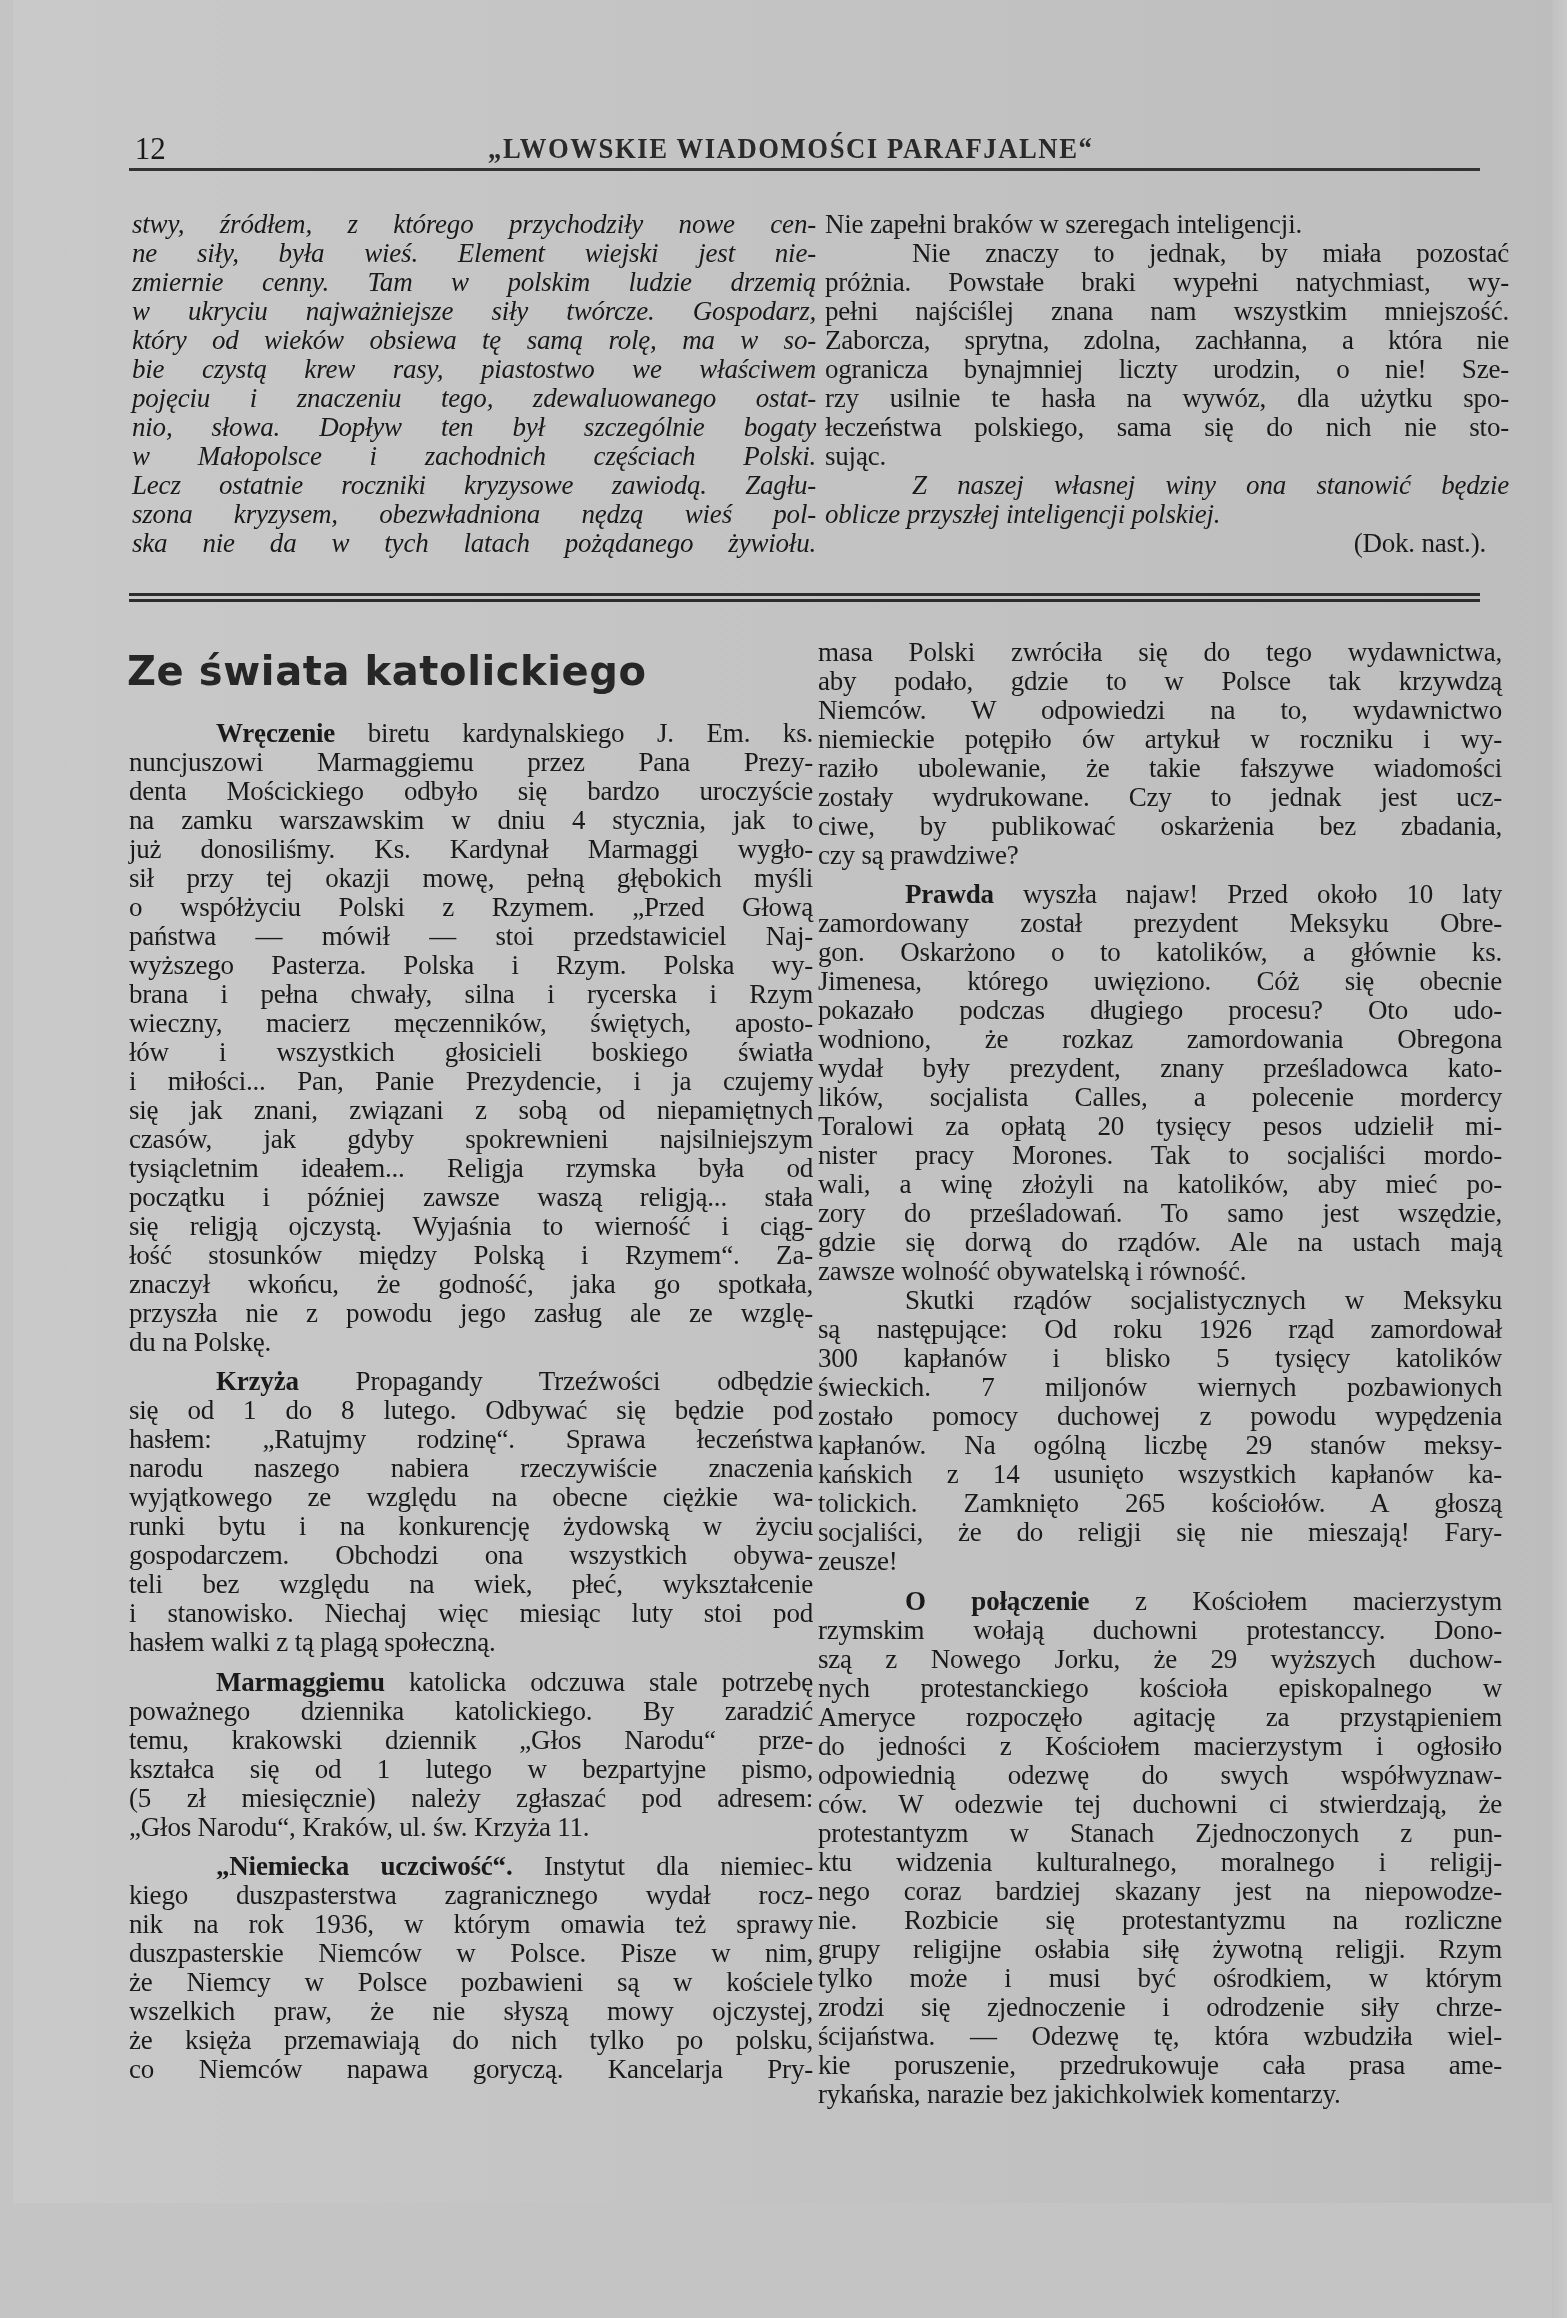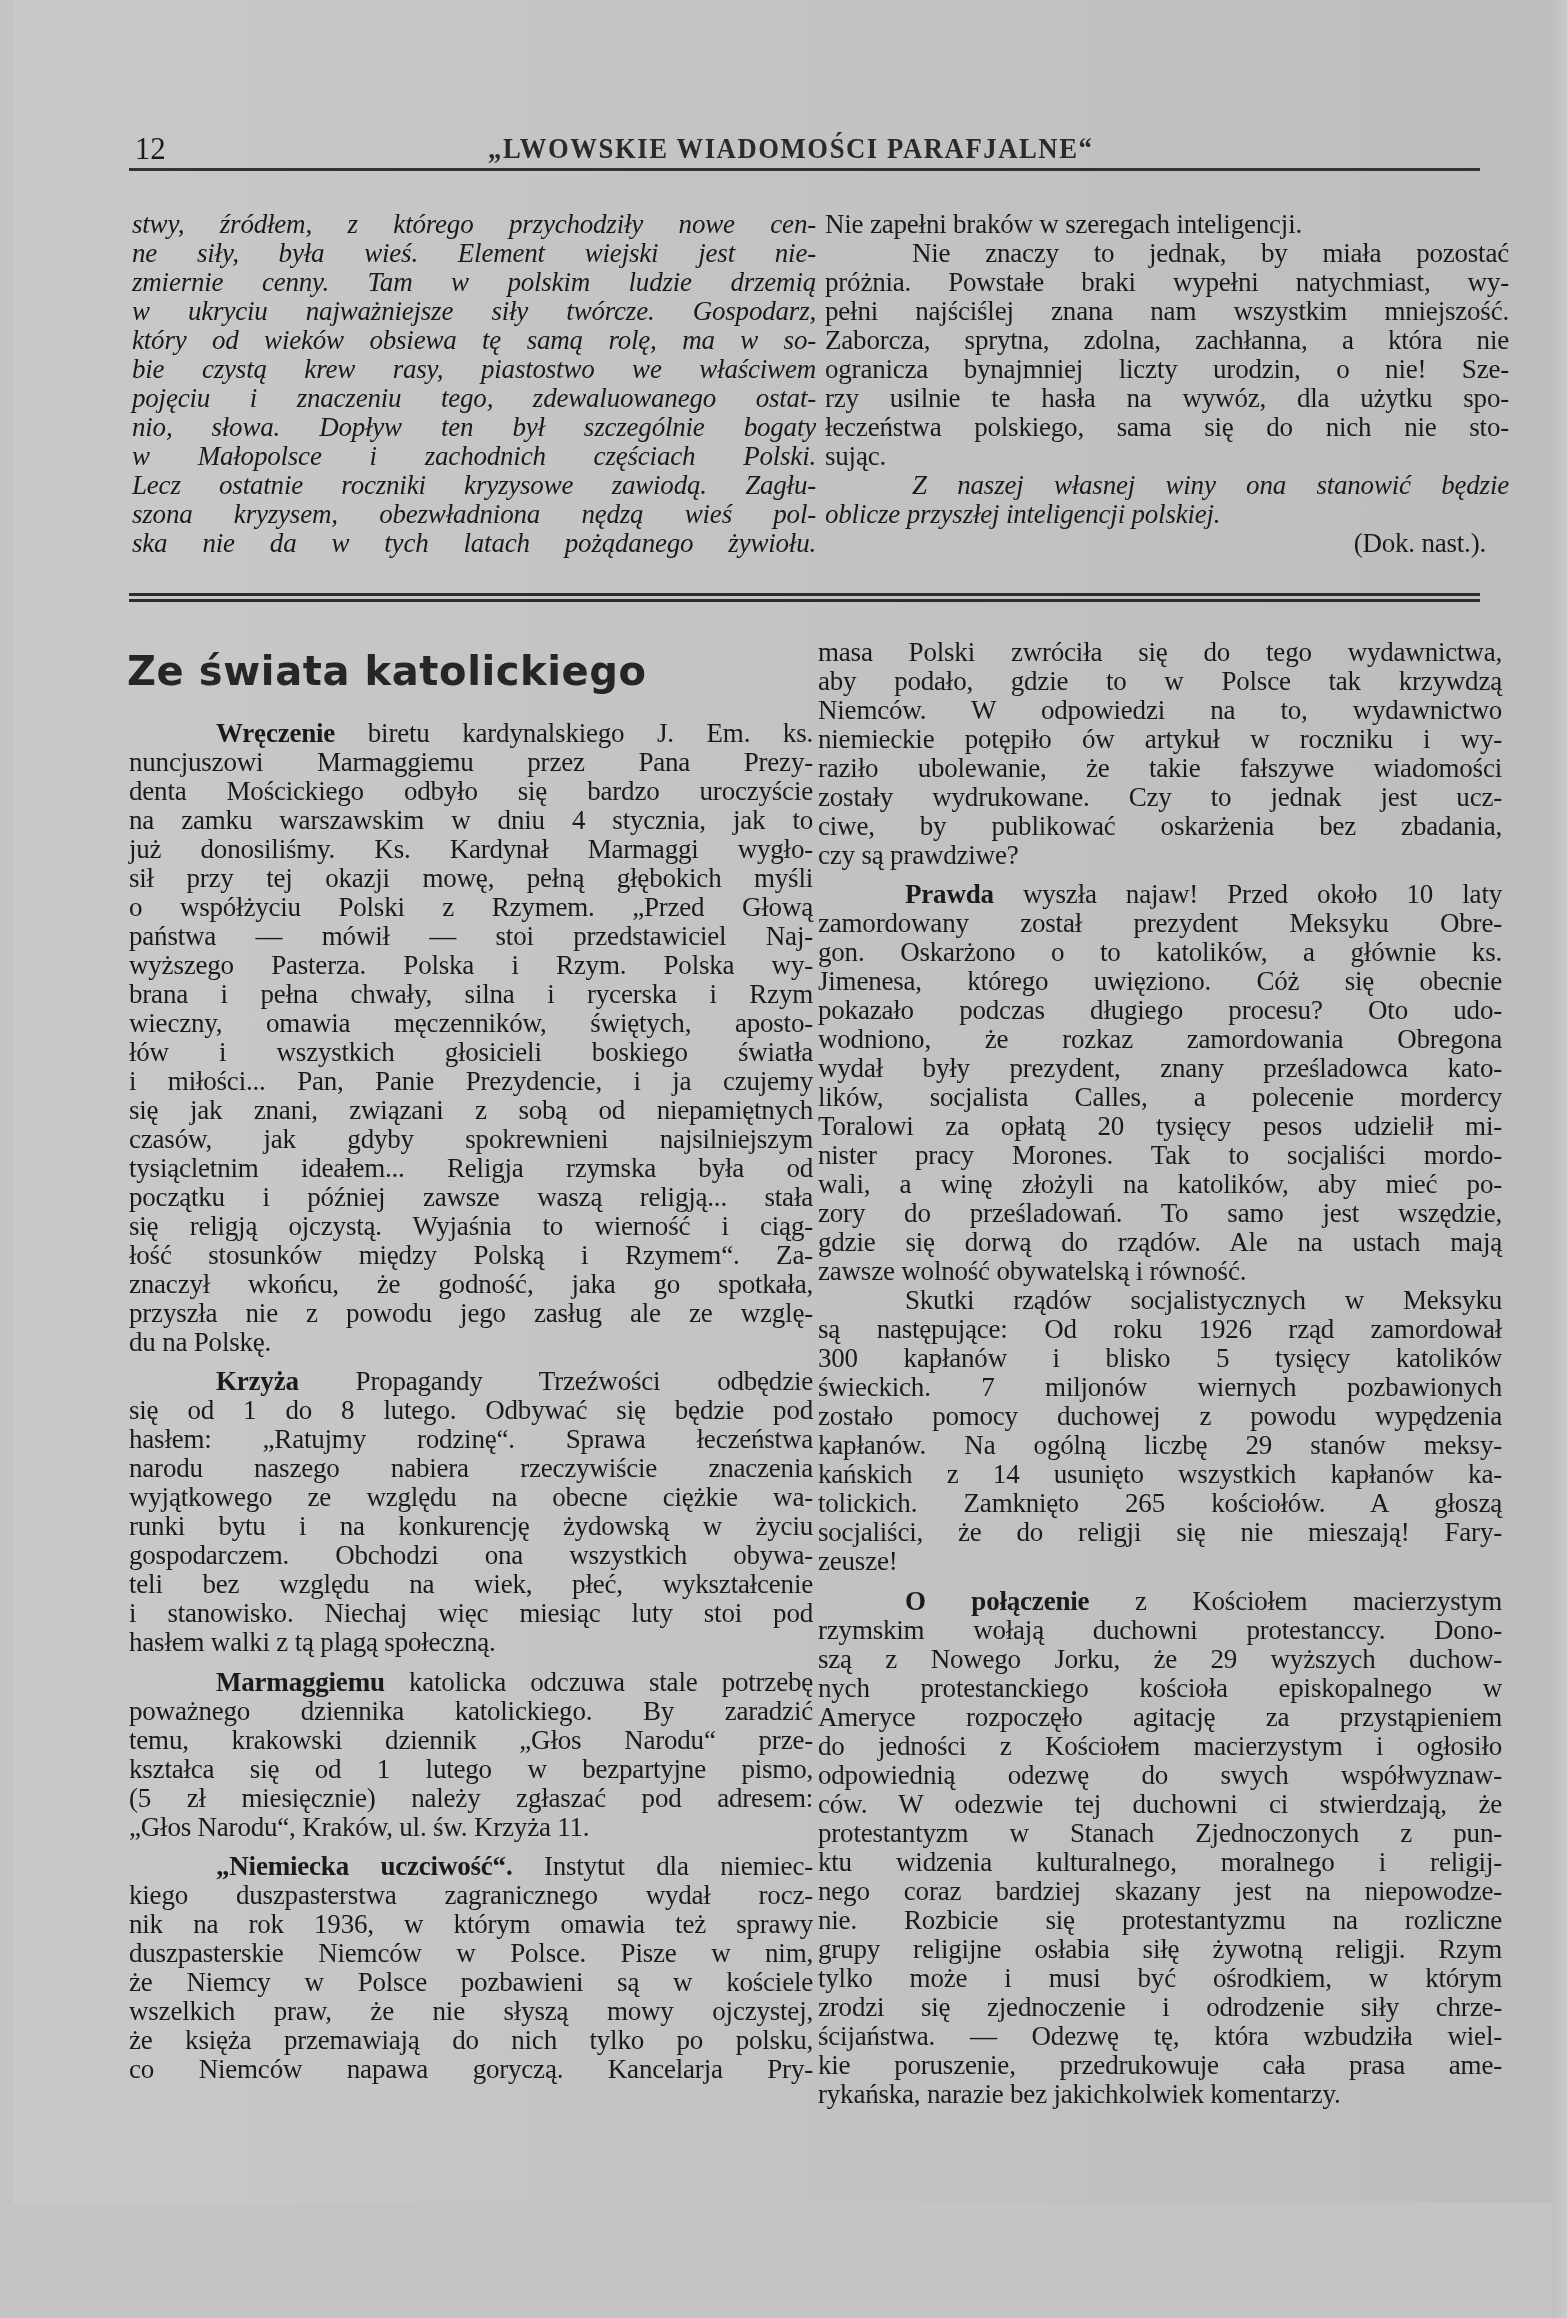--- a/index.html
+++ b/index.html
@@ -106,21 +106,21 @@
       <span class="line indent"><span class="bold">Wręczenie</span><span> biretu kardynalskiego J. Em. ks.</span></span>
       <span class="line">nuncjuszowi Marmaggiemu przez Pana Prezy-</span>
       <span class="line">denta Mościckiego odbyło się bardzo uroczyście</span>
       <span class="line">na zamku warszawskim w dniu 4 stycznia, jak to</span>
       <span class="line">już donosiliśmy. Ks. Kardynał Marmaggi wygło-</span>
       <span class="line">sił przy tej okazji mowę, pełną głębokich myśli</span>
       <span class="line">o współżyciu Polski z Rzymem. „Przed Głową</span>
       <span class="line">państwa — mówił — stoi przedstawiciel Naj-</span>
       <span class="line">wyższego Pasterza. Polska i Rzym. Polska wy-</span>
       <span class="line">brana i pełna chwały, silna i rycerska i Rzym</span>
-      <span class="line">wieczny, omawia męczenników, świętych, aposto-</span>
+      <span class="line">wieczny, macierz męczenników, świętych, aposto-</span>
       <span class="line">łów i wszystkich głosicieli boskiego światła</span>
       <span class="line">i miłości... Pan, Panie Prezydencie, i ja czujemy</span>
       <span class="line">się jak znani, związani z sobą od niepamiętnych</span>
       <span class="line">czasów, jak gdyby spokrewnieni najsilniejszym</span>
       <span class="line">tysiącletnim ideałem... Religja rzymska była od</span>
       <span class="line">początku i później zawsze waszą religją... stała</span>
       <span class="line">się religją ojczystą. Wyjaśnia to wierność i ciąg-</span>
       <span class="line">łość stosunków między Polską i Rzymem“. Za-</span>
       <span class="line">znaczył wkońcu, że godność, jaka go spotkała,</span>
       <span class="line">przyszła nie z powodu jego zasług ale ze wzglę-</span>

